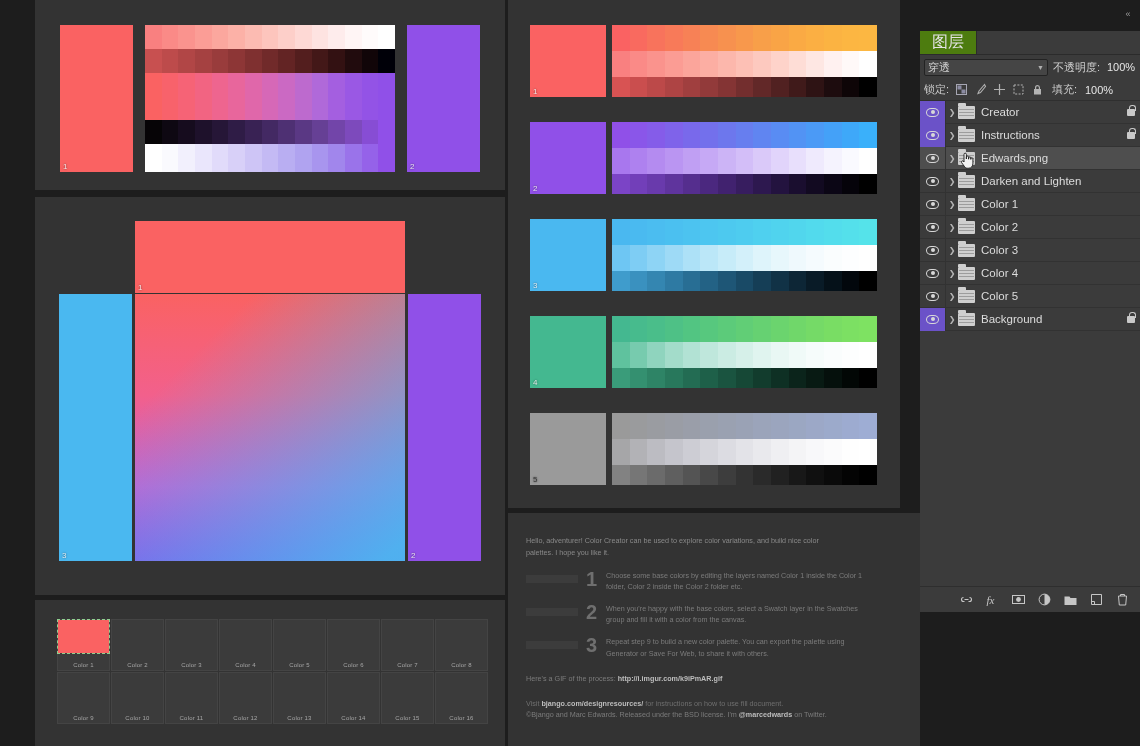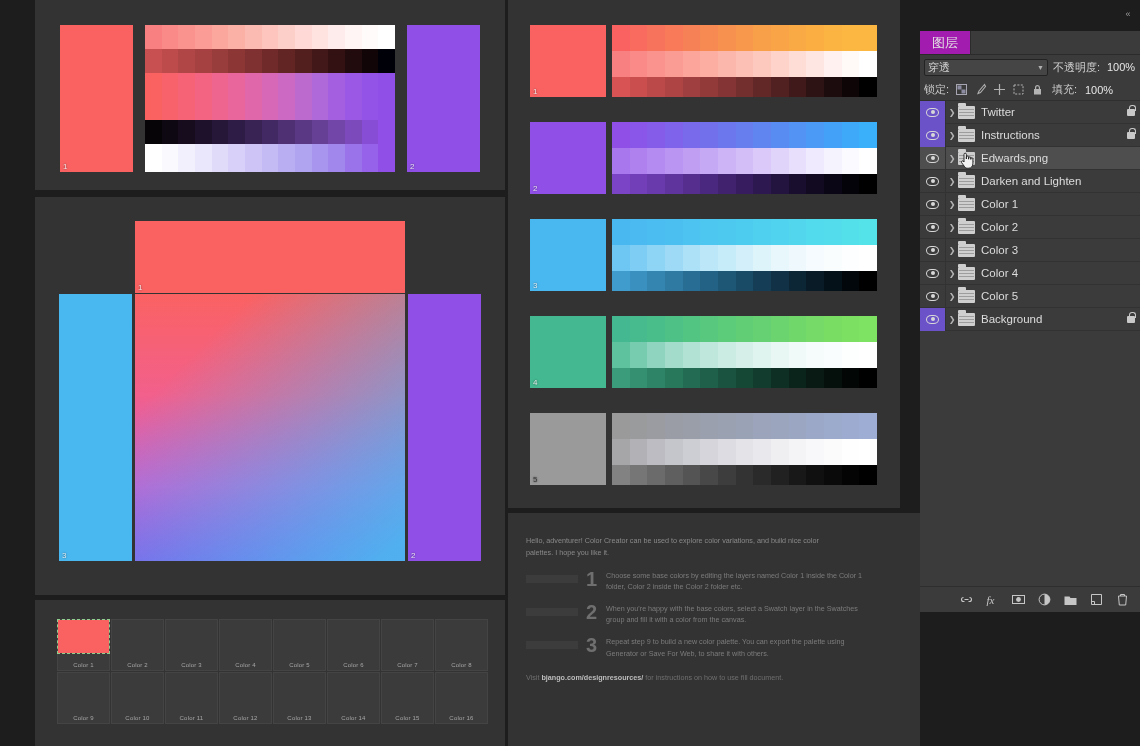--- a/index.html
+++ b/index.html
@@ -42,22 +42,22 @@
     background: #3b3b3b; color: #c8c8c8; font-size: 11px;
   }
   .ps-top-gap { height: 31px; background: #1d1d1d; position: relative; }
   .ps-collapse {
     position: absolute; right: 4px; top: 8px; width: 16px; height: 12px;
     color: #9a9a9a; font-size: 9px; line-height: 12px; text-align: center;
   }
   .ps-tabs { height: 24px; background: #3b3b3b; display: flex; align-items: stretch;
              border-bottom: 1px solid #2b2b2b; }
   .ps-tab {
-    padding: 0 12px; display: flex; align-items: center; font-size: 13px;
-    background: #a21caf; color: #e2e2e2; border-right: 1px solid #2b2b2b;
+    padding: 0 12px; display: flex; align-items: center; font-size: 16px;
+    background: #4d7c0f; color: #e2e2e2; border-right: 1px solid #2b2b2b;
   }
   .ps-tabs-rest { flex: 1; background: #3b3b3b; }
 
   .ps-row { display: flex; align-items: center; height: 22px; padding: 0 4px; gap: 4px; }
   .ps-sel {
     display: flex; align-items: center; gap: 4px;
     height: 17px; background: #454545; border: 1px solid #232323;
     border-radius: 2px; padding: 0 3px; color: #d0d0d0; font-size: 11px;
   }
   .ps-sel .caret { margin-left: auto; font-size: 7px; color: #b0b0b0; }
@@ -640,23 +640,29 @@
           <span class="sbar"></span>
           <span class="snum">2</span>
           <span class="stext">When you're happy with the base colors, select a Swatch layer in the Swatches group and fill it with a color from the canvas.</span>
         </div>
         <div class="step">
           <span class="sbar"></span>
           <span class="snum">3</span>
           <span class="stext">Repeat step 9 to build a new color palette. You can export the palette using Generator or Save For Web, to share it with others.</span>
         </div>
 
+        <p class="gif">
+          <span>Here's a GIF of the process: </span><a>http://i.imgur.com/k9iPmAR.gif</a>
+        </p>
 
         <p class="foot">
           <span>Visit </span><a>bjango.com/designresources/</a><span> for instructions on how to use fill document.</span>
+        </p>
+        <p>
+          <span>©Bjango and Marc Edwards. Released under the BSD license. I'm </span><b>@marcedwards</b><span> on Twitter.</span>
         </p>
       </div>
     </div>
   </div>
 
   <div class="ps">
 
     <div class="ps-top-gap">
       <span class="ps-collapse">«</span>
     </div>
@@ -710,21 +716,21 @@
       <span class="ps-op-val">100%</span>
     </div>
 
     <div class="ps-layers" id="layer-list">
         <div class="layer">
           <div class="eye-cell purple">
             <span class="eye"></span>
           </div>
           <span class="disc-arrow">❯</span>
           <span class="folder"></span>
-          <span class="layer-name">Twitter</span>
+          <span class="layer-name">Creator</span>
           <span class="layer-lock"><span class="padlock"></span></span>
         </div>
         <div class="layer">
           <div class="eye-cell purple">
             <span class="eye"></span>
           </div>
           <span class="disc-arrow">❯</span>
           <span class="folder"></span>
           <span class="layer-name">Instructions</span>
           <span class="layer-lock"><span class="padlock"></span></span>

